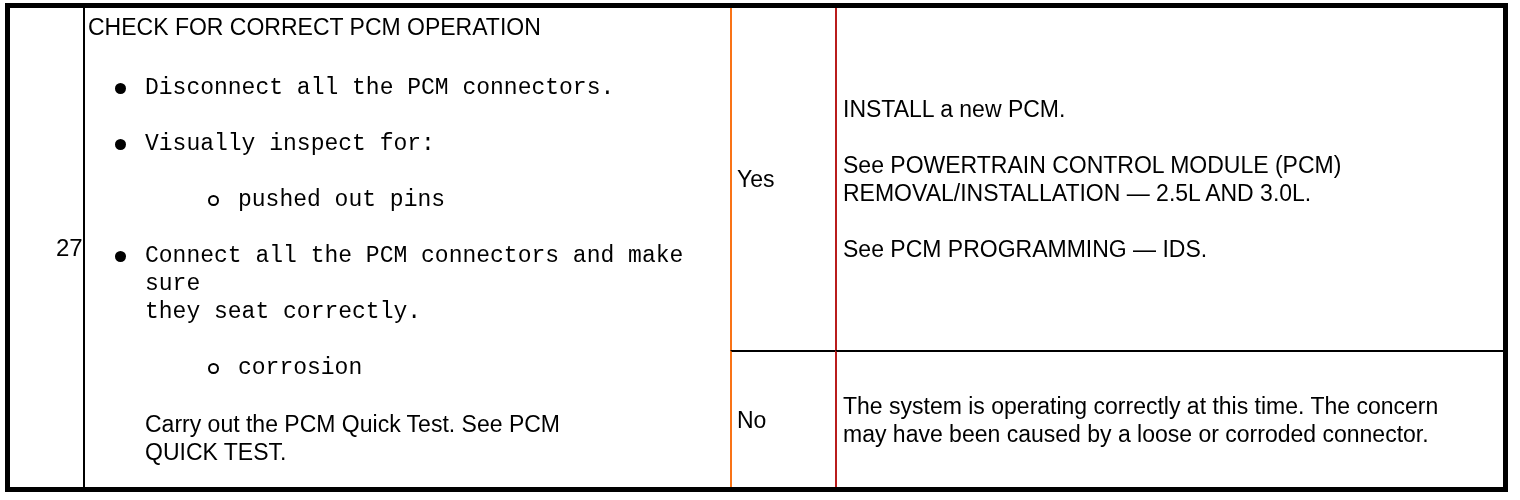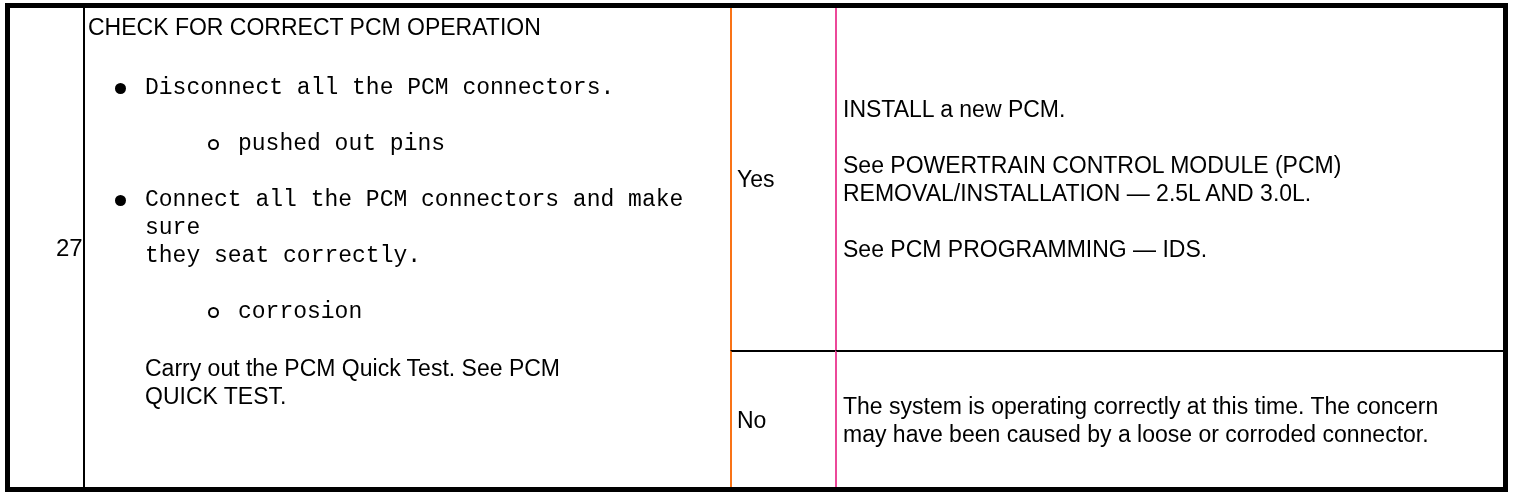--- a/index.html
+++ b/index.html
@@ -50,21 +50,21 @@
   .bold .txt { font-weight: bold; }
 
   
   .ans-cell {
     grid-column: 3; border-left: 2px solid #f97316;
     display: flex; align-items: center;
     padding-left: 5px; font-size: 23px; line-height: 28px;
   }
   
   .act-cell {
-    grid-column: 4; border-left: 2px solid #ec4899;
+    grid-column: 4; border-left: 2px solid #b91c1c;
     display: flex; flex-direction: column; justify-content: center;
     padding: 0 4px 0 6px; font-size: 23px; line-height: 28px;
   }
   .act-cell p { margin: 0 0 28px 0; white-space: pre-line; }
   .act-cell p:last-child { margin-bottom: 0; }
   .row2 { border-top: 2px solid #000; grid-row: 2; }
   .row1 { grid-row: 1; }
 </style>
 </head>
 <body>
@@ -76,20 +76,24 @@
   </div>
 
   <div class="cell proc-cell">
     <div class="proc-title">CHECK FOR CORRECT PCM OPERATION</div>
 
     <div class="item">
       <span class="dot"></span>
       <span class="txt">Disconnect all the PCM connectors.</span>
     </div>
 
+    <div class="item">
+      <span class="dot"></span>
+      <span class="txt">Visually inspect for:</span>
+    </div>
 
     <div class="item">
       <span class="circle"></span>
       <span class="txt">pushed out pins</span>
     </div>
 
     <div class="item">
       <span class="dot"></span>
       <span class="txt">Connect all the PCM connectors and make sure
 they seat correctly.</span>

